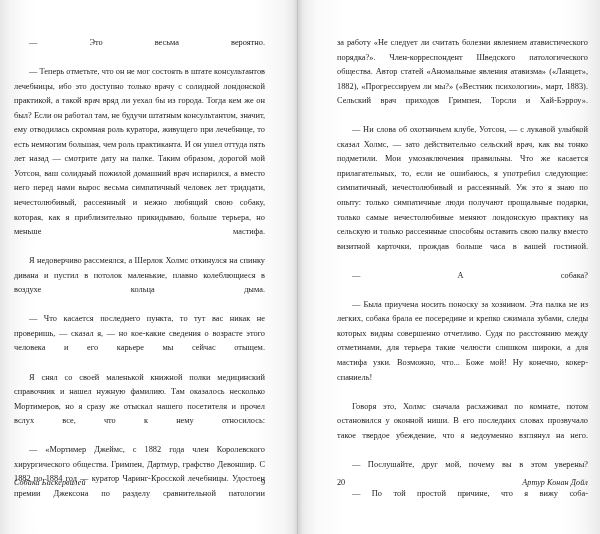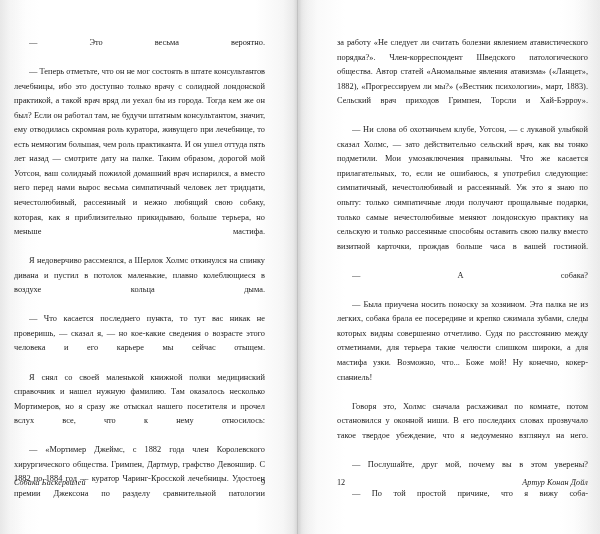--- a/index.html
+++ b/index.html
@@ -188,21 +188,21 @@
     <div class="text-column">
       <p class="para cont full-justify">за работу «Не следует ли считать болезни явлением атавистического порядка?». Член-корреспондент Шведского патологического общества. Автор статей «Аномальные явления атавизма» («Ланцет», 1882), «Прогрессируем ли мы?» («Вестник психологии», март, 1883). Сельский врач приходов Гримпен, Торсли и Хай-Бэрроу».</p>
       <p class="para full-justify">— Ни слова об охотничьем клубе, Уотсон, — с лукавой улыбкой сказал Холмс, — зато действительно сельский врач, как вы тонко подметили. Мои умозаключения правильны. Что же касается прилагательных, то, если не ошибаюсь, я употребил следующие: симпатичный, нечестолюбивый и рассеянный. Уж это я знаю по опыту: только симпатичные люди получают прощальные подарки, только самые нечестолюбивые меняют лондонскую практику на сельскую и только рассеянные способны оставить свою палку вместо визитной карточки, прождав больше часа в вашей гостиной.</p>
       <p class="para full-justify">— А собака?</p>
       <p class="para full-justify">— Была приучена носить поноску за хозяином. Эта палка не из легких, собака брала ее посередине и крепко сжимала зубами, следы которых видны совершенно отчетливо. Судя по расстоянию между отметинами, для терьера такие челюсти слишком широки, а для мастифа узки. Возможно, что... Боже мой! Ну конечно, кокер-спаниель!</p>
       <p class="para full-justify">Говоря это, Холмс сначала расхаживал по комнате, потом остановился у оконной ниши. В его последних словах прозвучало такое твердое убеждение, что я недоуменно взглянул на него.</p>
       <p class="para full-justify">— Послушайте, друг мой, почему вы в этом уверены?</p>
       <p class="para full-justify">— По той простой причине, что я вижу соба-</p>
     </div>
     <div class="footer">
-      <span class="footer-page">12</span>
+      <span class="footer-page">20</span>
       <span class="footer-title">Артур Конан Дойл</span>
     </div>
   </div>
 
   <div id="gutter"></div>
   <div id="gutter-line"></div>
   <div id="edge-left"></div>
   <div id="edge-right"></div>
 
 </div>

